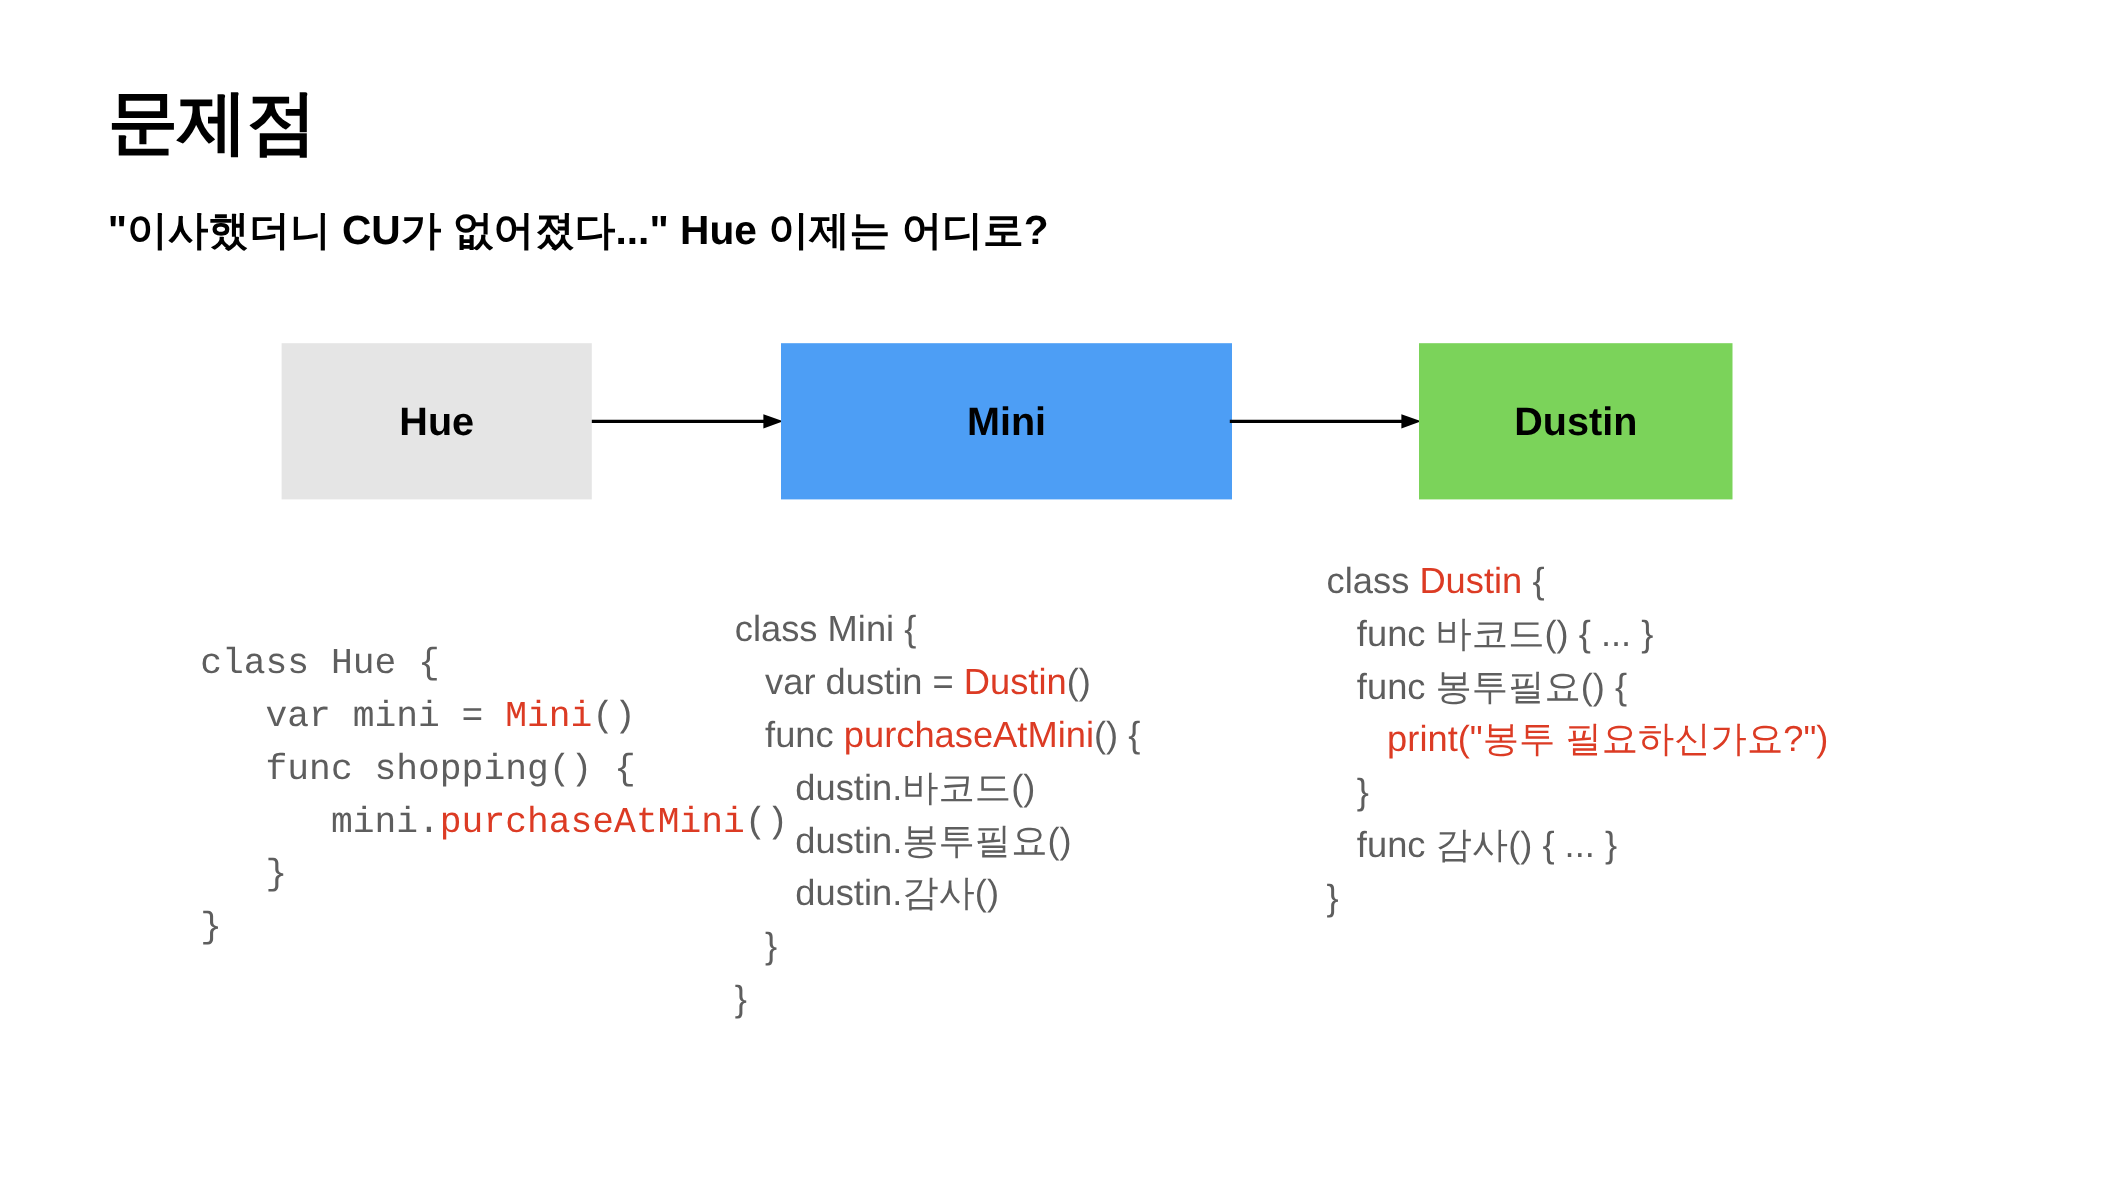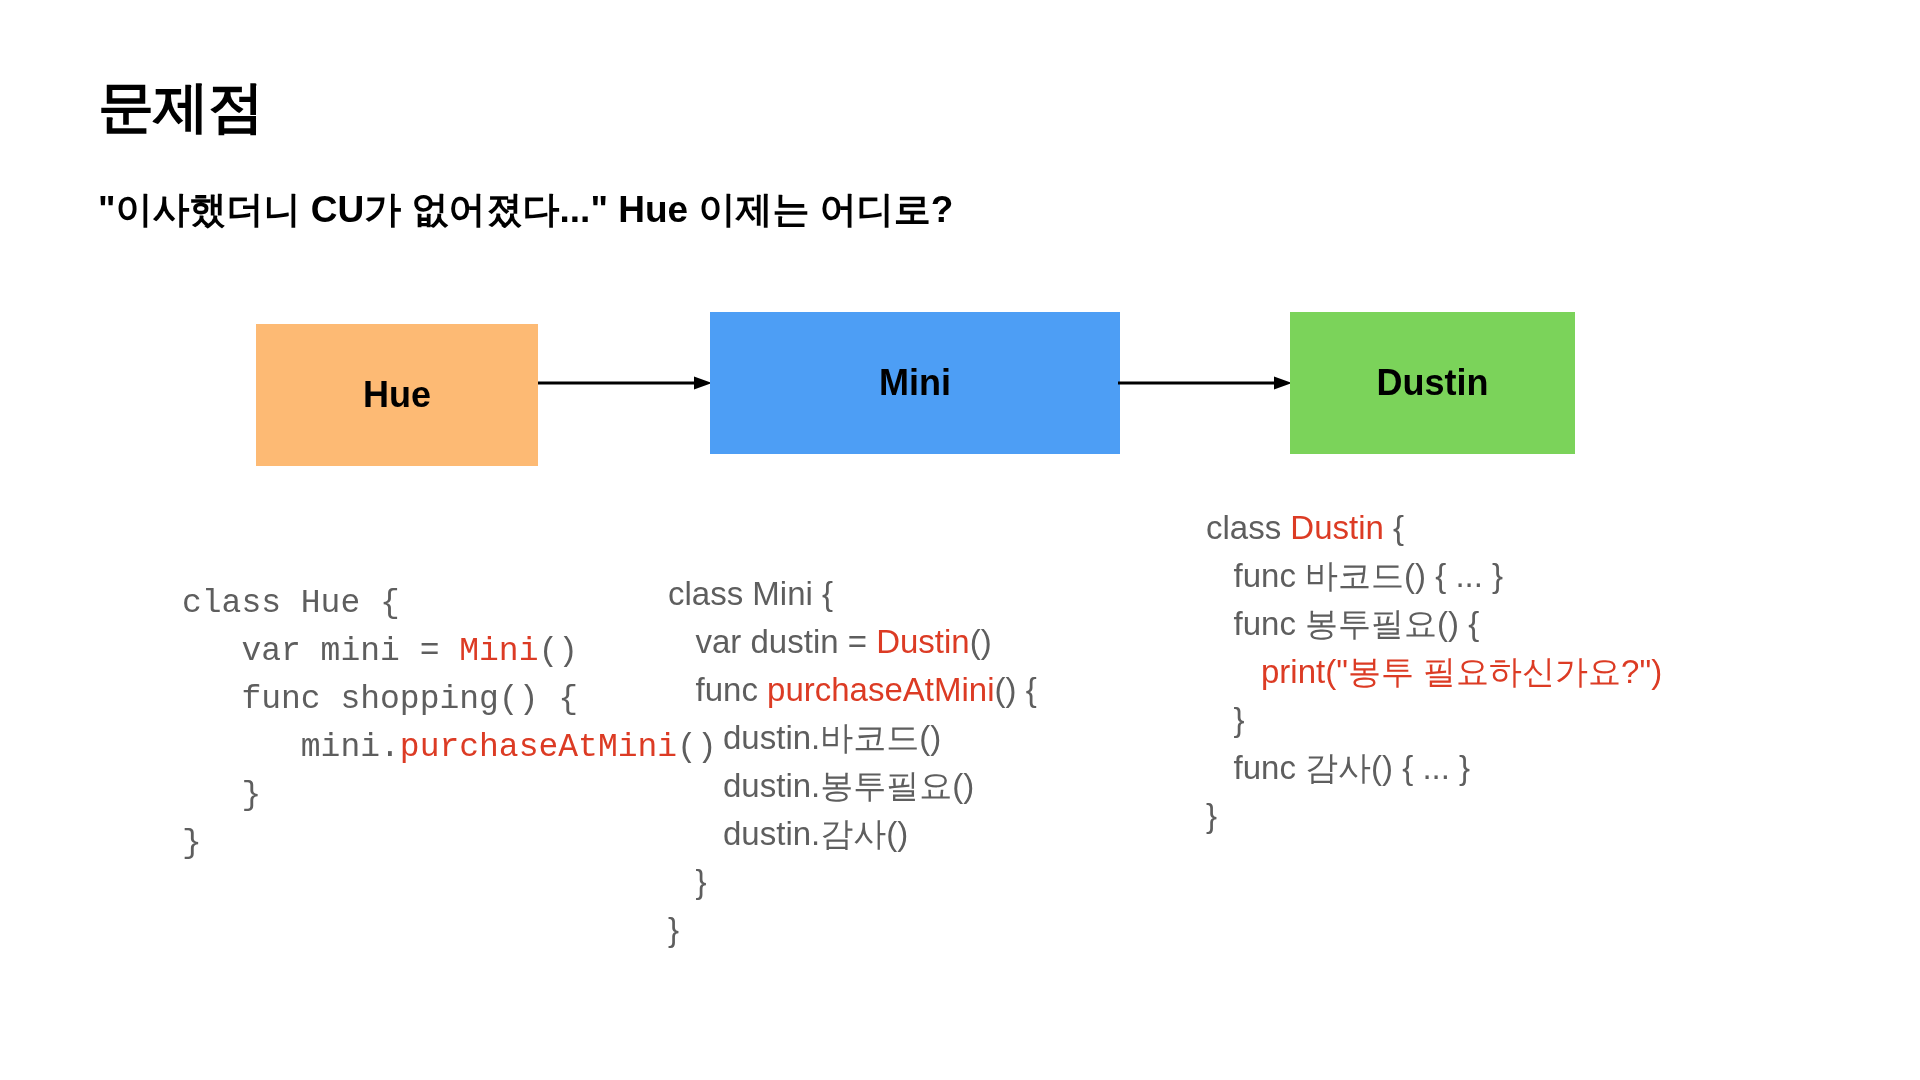--- a/index.html
+++ b/index.html
@@ -21,21 +21,21 @@
     position: absolute;
     inset: 0;
     background: #ffffff;
   }
 
   
   .slide-title {
     position: absolute;
     left: 98px;
     top: 78px;
-    font-size: 56px;
+    font-size: 64px;
     font-weight: 700;
     letter-spacing: -1px;
     color: #000000;
     line-height: 1.05;
     white-space: pre;
   }
   .slide-subtitle {
     position: absolute;
     left: 98px;
     top: 188px;
@@ -84,36 +84,36 @@
     position: absolute;
     color: #5e5e5e;
     font-family: "Liberation Sans", "DejaVu Sans", sans-serif;
     font-size: 33px;
     line-height: 48px;
     white-space: pre;
     font-weight: 400;
   }
   .code .kw-red { color: #DC3B24; }
   .code-hue    { left: 182px;  top: 580px; font-family: Liberation Mono, monospace; }
-  .code-mini   { left: 668px;  top: 570px; }
+  .code-mini   { left: 668px;  top: 548px; }
   .code-dustin { left: 1206px; top: 504px; }
   .code-line { white-space: pre; }
 </style>
 </head>
 <body>
 
 <div class="slide">
 
   <div class="slide-title">문제점</div>
 
   <div class="slide-subtitle">"이사했더니 CU가 없어졌다..." Hue 이제는 어디로?</div>
 
   <div class="flow">
 
-    <div class="node node-hue" style="background: #fdba74; margin-top: 12px;">
+    <div class="node node-hue" style="background: #e5e5e5;">
       <span>Hue</span>
     </div>
 
     <div class="arrow arrow-1">
       <svg width="174" height="16" viewBox="0 0 174 16" aria-hidden="true">
         <line x1="0" y1="8" x2="160" y2="8" stroke="#000000" stroke-width="3"></line>
         <polygon points="174,8 156,1.5 156,14.5" fill="#000000"></polygon>
       </svg>
     </div>
 

